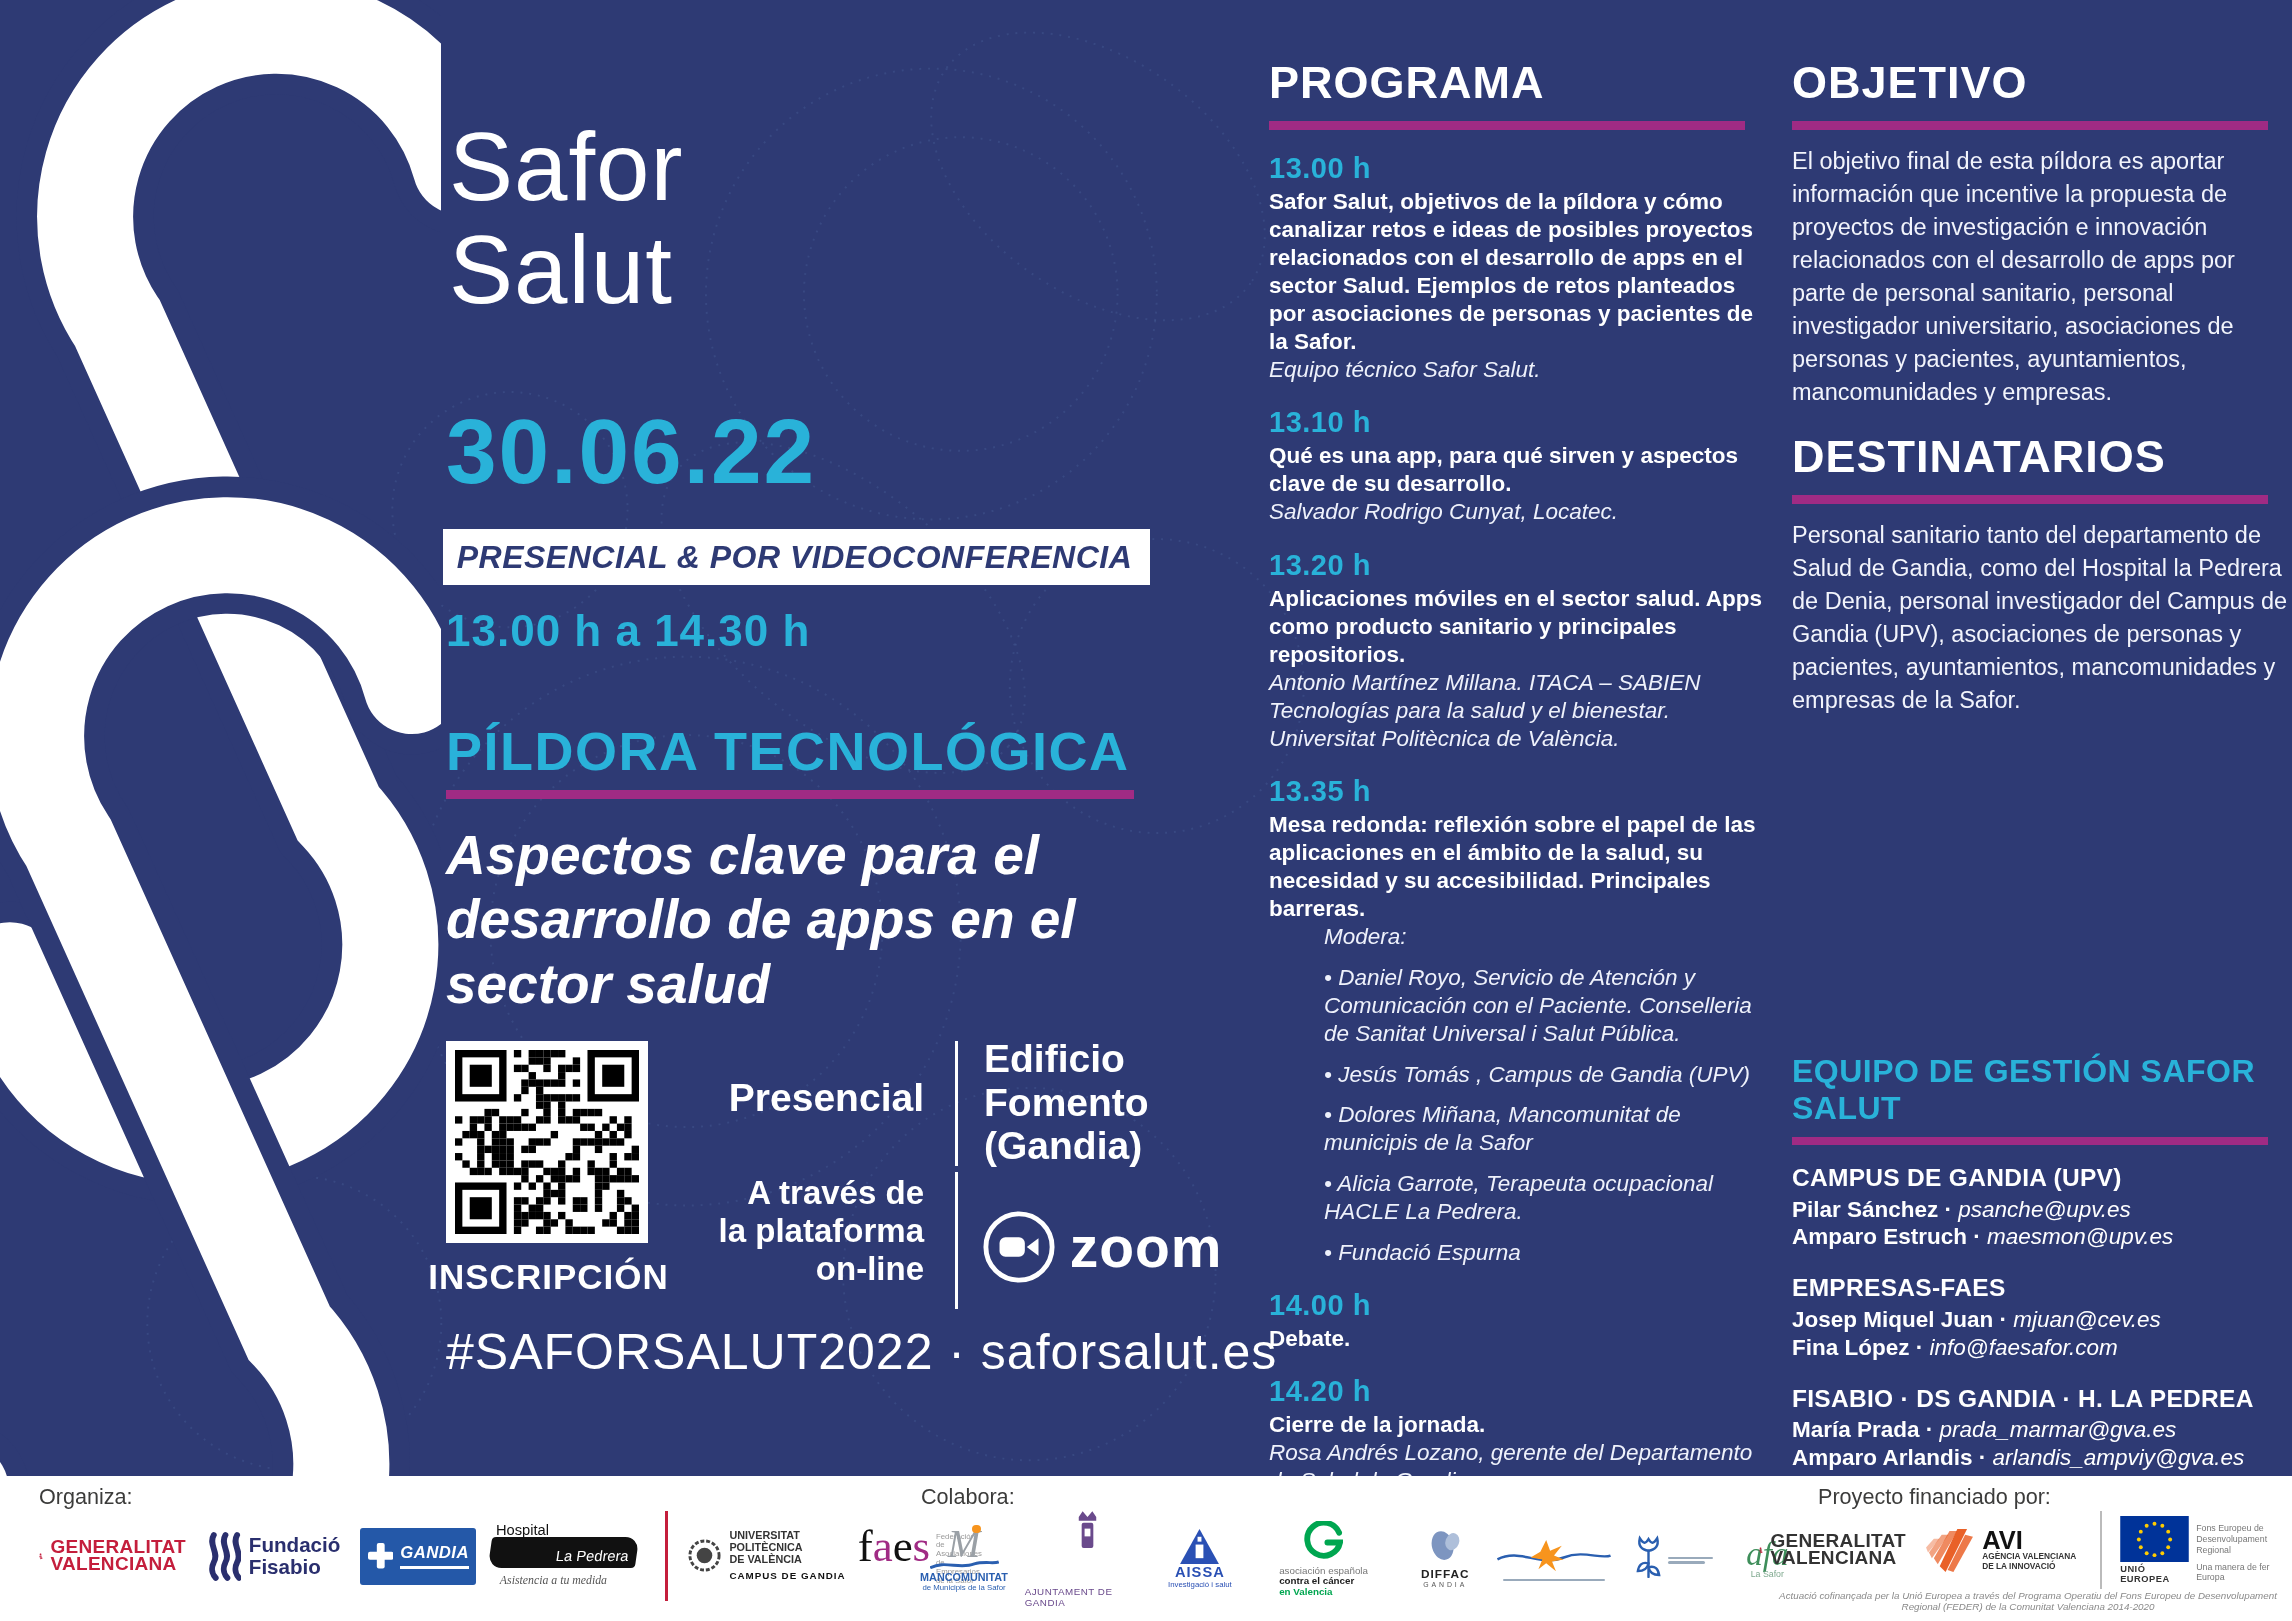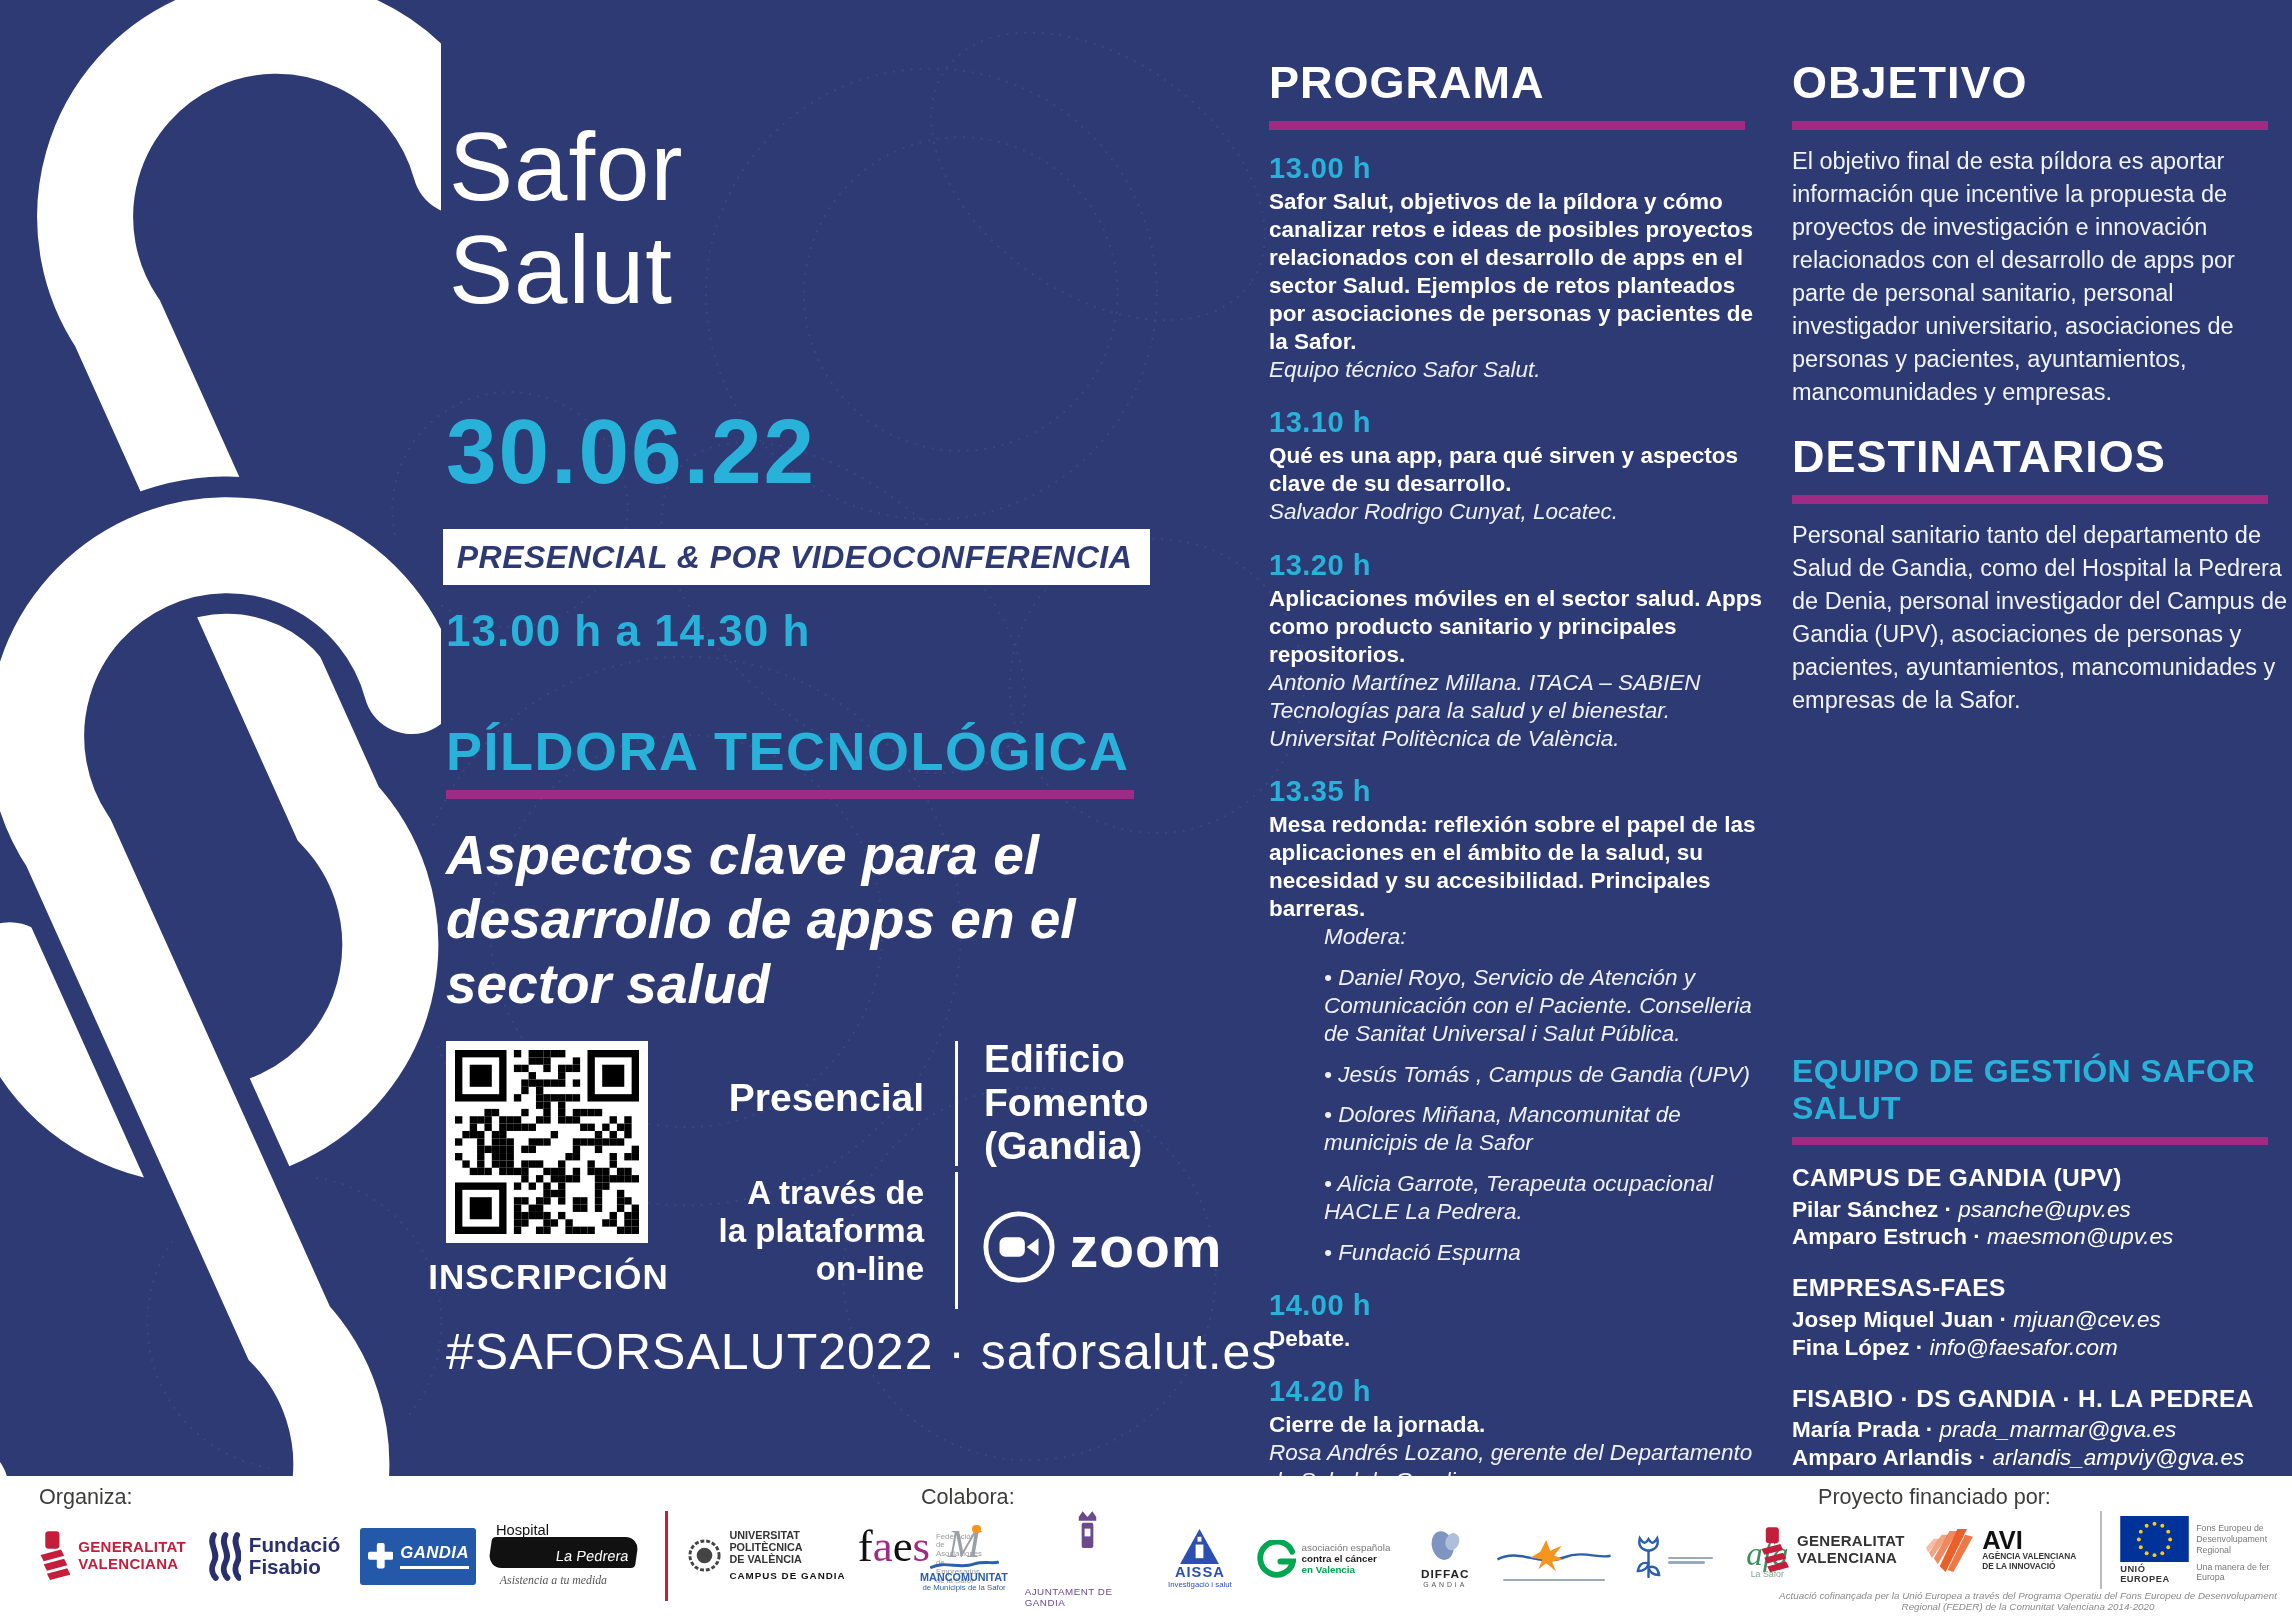--- a/index.html
+++ b/index.html
@@ -65,21 +65,21 @@
 
   
   .footer{position:absolute;left:0;top:1476px;width:2293px;height:145px;background:#fff;z-index:3;}
   .flabel{position:absolute;top:7.8px;font-size:21.6px;color:#3c3c3b;}
   .fgroup{position:absolute;top:35px;display:flex;align-items:center;}
   .lg{display:flex;align-items:center;justify-content:center;flex-direction:column;}
   .feder{position:absolute;left:1764px;top:114px;width:528px;font-size:9.8px;color:#8a8a8a;font-style:italic;text-align:center;}
 
   
   .gva{flex-direction:row;gap:7.8px;width:147px;}
-  .gva-t{display:flex;flex-direction:column;color:#c41e3c;font-weight:800;font-size:15px;line-height:16.7px;letter-spacing:0.3px;}
+  .gva-t{display:flex;flex-direction:column;color:#c41e3c;font-weight:800;font-size:19px;line-height:16.7px;letter-spacing:0.3px;}
   .fis{flex-direction:row;gap:7.8px;width:147px;}
   .fis-t{display:flex;flex-direction:column;color:#2a2f6e;font-weight:800;font-size:20.6px;line-height:21.6px;}
   .gnd{width:116px;}
   .gnd-box{width:116px;height:57px;background:#2458a8;display:flex;align-items:center;justify-content:center;gap:6.9px;border-radius:2.9px;}
   .gnd-w{color:#fff;font-weight:800;font-size:16.7px;font-style:italic;letter-spacing:0.5px;border-bottom:3.9px solid #fff;padding-bottom:2.9px;}
   .ped{width:157px;position:relative;height:69px;}
   .ped-h{position:absolute;left:5.9px;top:0;font-size:14.7px;color:#111;}
   .ped-black{position:absolute;left:0;top:15.7px;width:147px;height:31px;background:#111;border-radius:3.9px 13.7px 3.9px 13.7px;transform:skewX(-8deg);display:flex;align-items:flex-end;justify-content:flex-end;}
   .ped-black span{color:#fff;font-size:14.7px;padding:0 7.8px 3.9px 0;}
   .ped-s{position:absolute;left:9.8px;top:51px;font-size:11.8px;color:#555;font-style:italic;font-family:"Liberation Serif",serif;}
@@ -95,21 +95,21 @@
   .man{width:90px;position:relative;}
   .man-m{font-family:"Liberation Serif",serif;font-style:italic;font-size:39px;color:#9aa0a6;line-height:33px;}
   .man-dot{position:absolute;left:53px;top:-2px;width:8.8px;height:8.8px;border-radius:50%;background:#f7941d;}
   .man-t1{color:#2a5fb0;font-weight:800;font-size:10.8px;margin-top:2px;}
   .man-t2{color:#2a5fb0;font-size:7.8px;}
   .aj{width:125px;gap:29px;}
   .aj-t{color:#6a4a8c;font-size:9.8px;letter-spacing:0.5px;margin-top:2.9px;}
   .aissa{width:69px;}
   .aissa-t1{color:#2a50b4;font-weight:800;font-size:14.7px;letter-spacing:1px;}
   .aissa-t2{color:#2a50b4;font-size:7.8px;}
-  .aecc{flex-direction:row;gap:5.9px;width:147px;}
+  .aecc{flex-direction:column;gap:5.9px;width:147px;}
   .aecc-t{display:flex;flex-direction:column;font-size:9.8px;line-height:10.8px;}
   .aecc-t .g1{color:#777;}
   .aecc-t .g2{color:#222;font-weight:700;}
   .aecc-t .g3{color:#00a650;font-weight:700;}
   .diffac{width:65px;}
   .diffac-t1{color:#222;font-weight:700;font-size:11.8px;letter-spacing:1px;margin-top:2px;}
   .diffac-t2{color:#555;font-size:6.9px;letter-spacing:2.9px;}
   .park{width:122px;}
   .tul{width:84px;flex-direction:row;gap:4.9px;}
   .afa{width:73px;}

